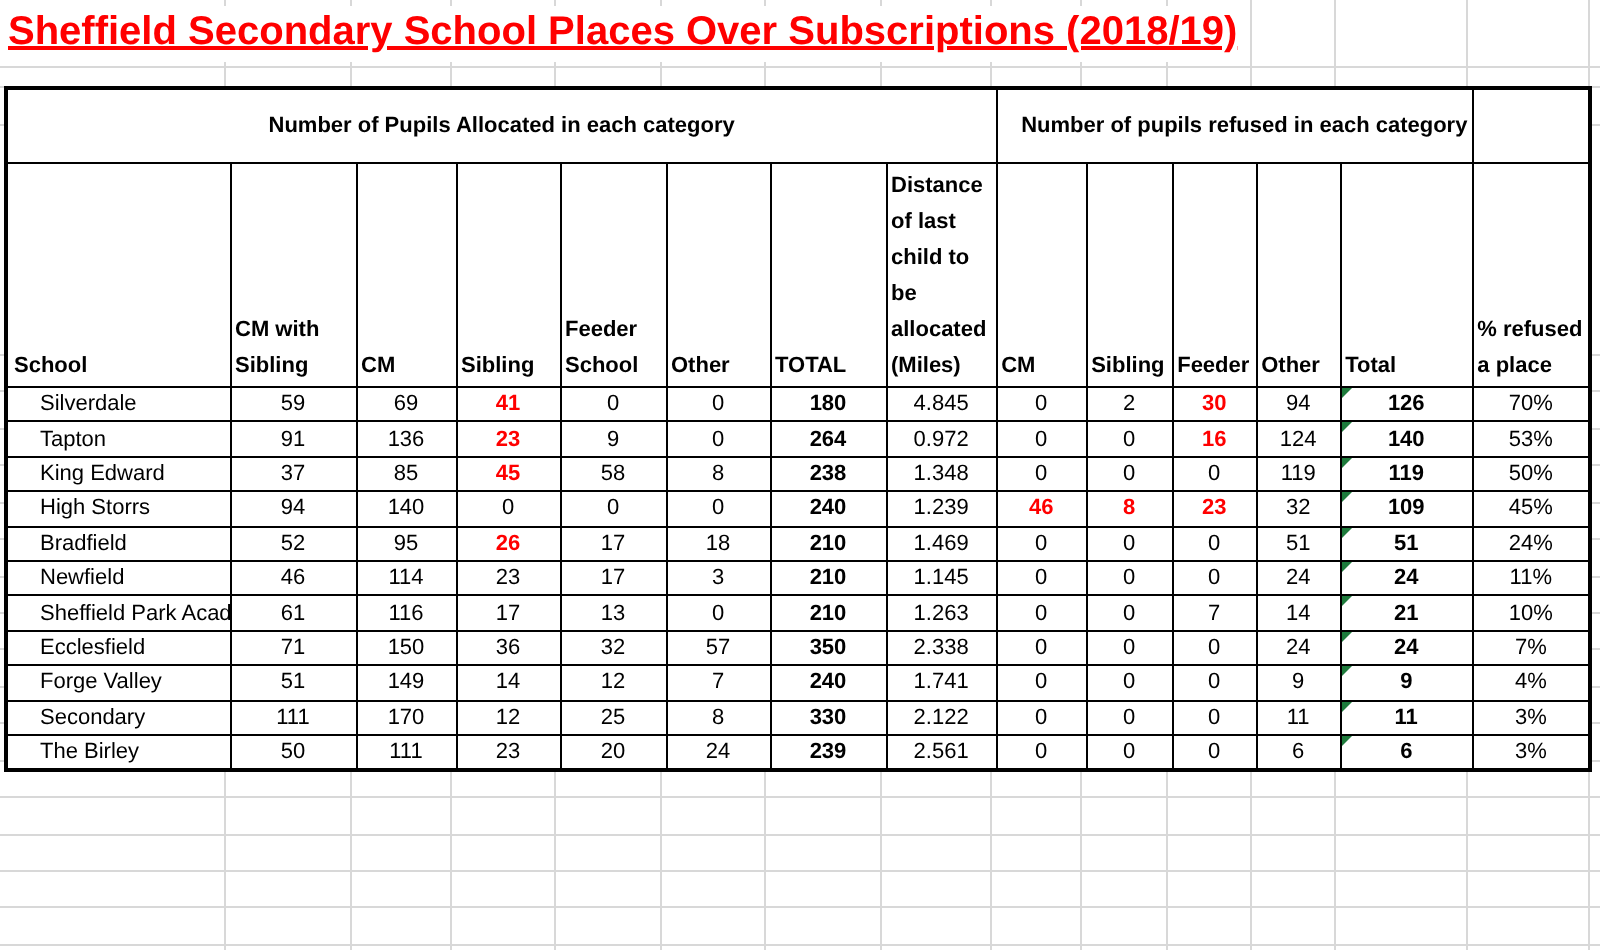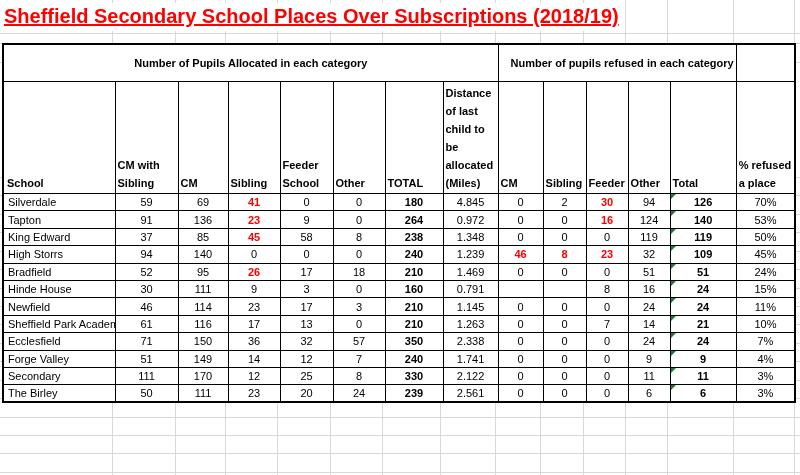--- a/index.html
+++ b/index.html
@@ -51,21 +51,21 @@
   tr.band th {
     height: 17px; font-weight: bold; text-align: center;
     white-space: nowrap; padding: 12px;
   }
   tr.cols th {
     height: 112px; vertical-align: bottom; text-align: left;
     font-weight: bold; line-height: 18px; padding-bottom: 1px;
   }
   tr.cols th.school-h { text-align: left; padding-left: 3px; }
   tbody td { height: 17.4px; vertical-align: middle; }
-  td.school { text-align: left; padding-left: 4px; white-space: nowrap; }
+  td.school { text-align: left; padding-left: 16px; white-space: nowrap; }
   td.num { text-align: center; }
   td.bold { font-weight: bold; }
   td.red { color: var(--red); font-weight: bold; }
   td.rtotal { position: relative; font-weight: bold; }
   td.rtotal::before {
     content: ""; position: absolute; top: 0; left: 0;
     border-top: 5px solid var(--green);
     border-right: 5px solid transparent;
   }
 </style>
@@ -226,36 +226,20 @@
         <td class="num bold">210</td>
         <td class="num">1.469</td>
         <td class="num">0</td>
         <td class="num">0</td>
         <td class="num">0</td>
         <td class="num">51</td>
         <td class="num rtotal">51</td>
         <td class="num">24%</td>
       </tr>
       <tr>
-        <td class="school">Hinde House</td>
-        <td class="num">30</td>
-        <td class="num">111</td>
-        <td class="num">9</td>
-        <td class="num">3</td>
-        <td class="num">0</td>
-        <td class="num bold">160</td>
-        <td class="num">0.791</td>
-        <td class="num"></td>
-        <td class="num"></td>
-        <td class="num">8</td>
-        <td class="num">16</td>
-        <td class="num rtotal">24</td>
-        <td class="num">15%</td>
-      </tr>
-      <tr>
         <td class="school">Newfield</td>
         <td class="num">46</td>
         <td class="num">114</td>
         <td class="num">23</td>
         <td class="num">17</td>
         <td class="num">3</td>
         <td class="num bold">210</td>
         <td class="num">1.145</td>
         <td class="num">0</td>
         <td class="num">0</td>

